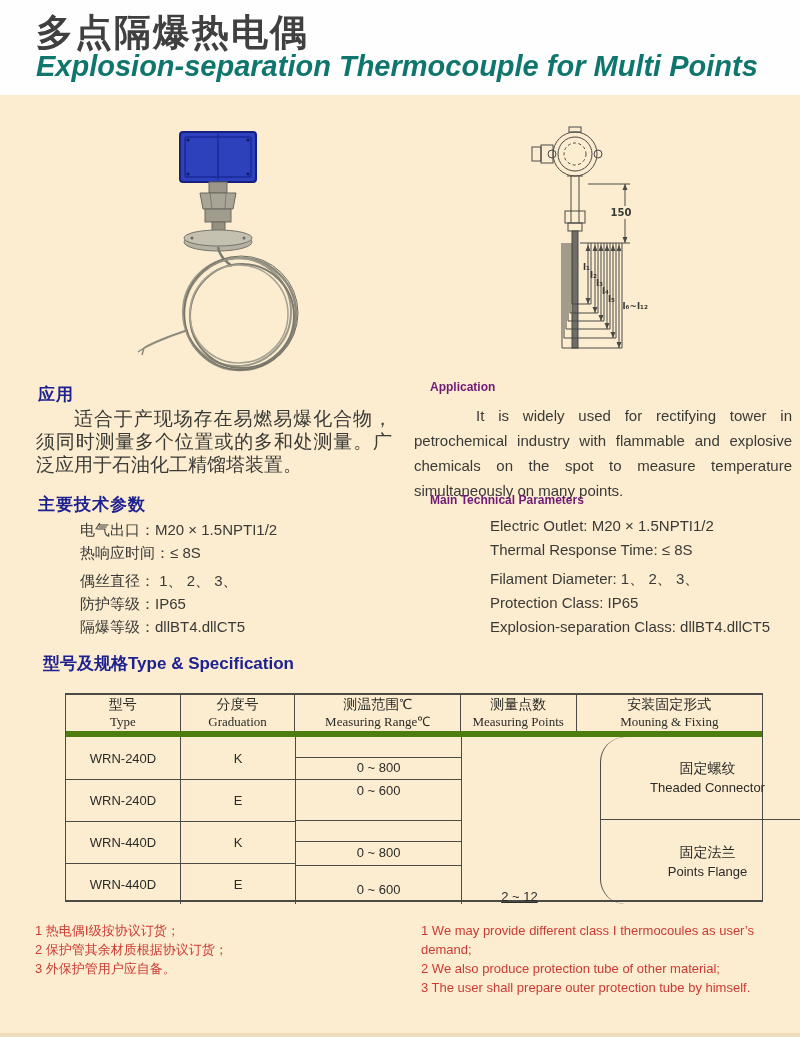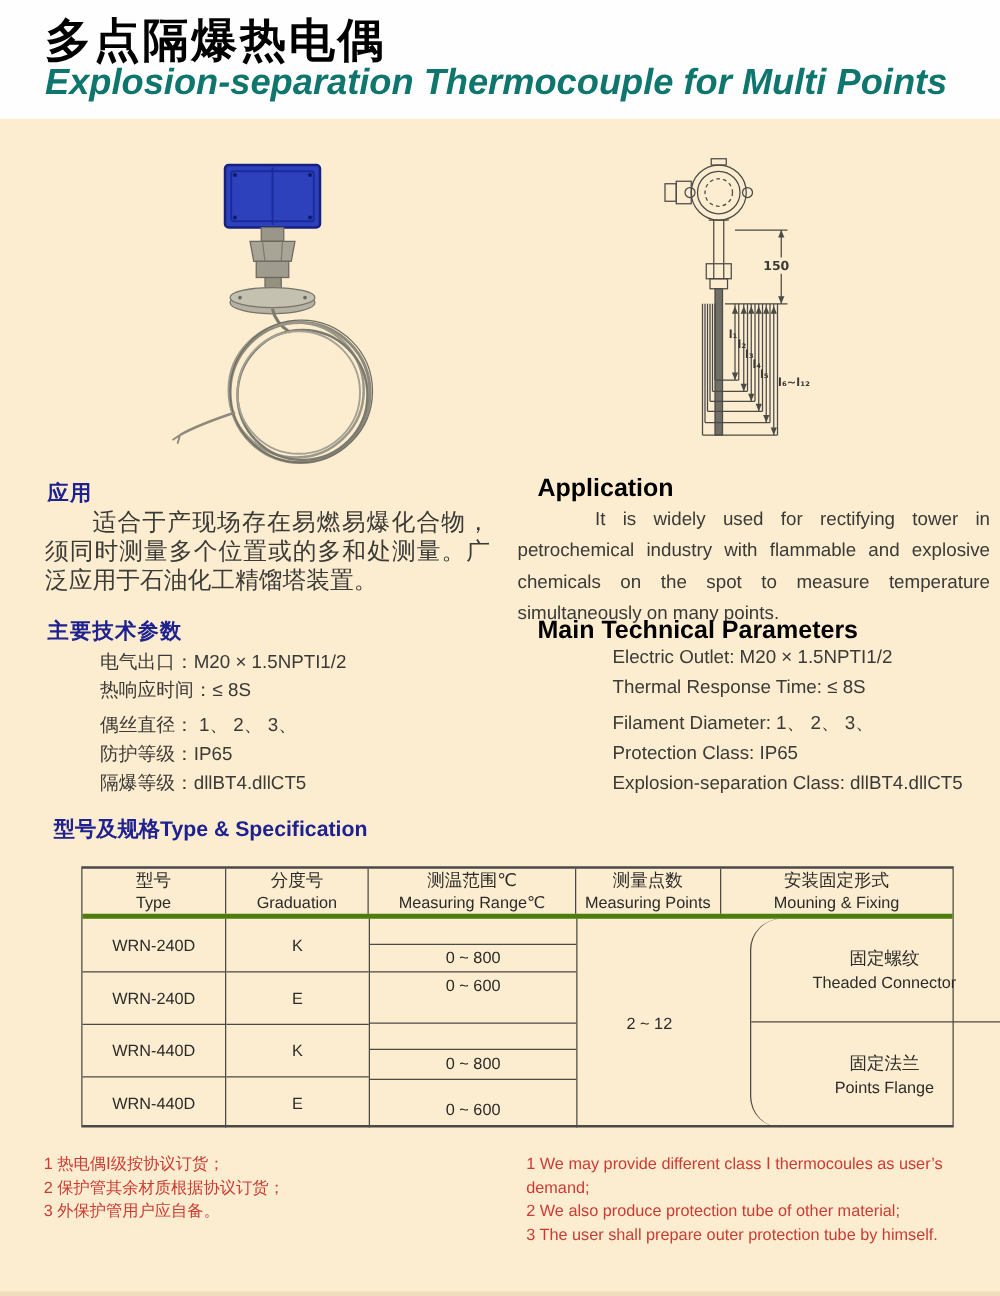--- a/index.html
+++ b/index.html
@@ -7,34 +7,34 @@
     width:800px;height:1037px;position:relative;overflow:hidden;
     background:#fcecd0;
     font-family:"Liberation Sans","DejaVu Sans",sans-serif;
     color:#33322e;
   }
   .top-band{position:absolute;left:0;top:0;width:800px;height:95px;background:#fefefe;}
   .bottom-edge{position:absolute;left:0;bottom:0;width:800px;height:4px;background:#efdebc;}
 
   .title-zh{
     position:absolute;left:36px;top:8px;
-    font-size:37px;font-weight:bold;color:#000000;letter-spacing:2px;
+    font-size:37px;font-weight:bold;color:#404040;letter-spacing:2px;
   }
   .title-en{
     position:absolute;left:36px;top:50px;
     font-size:29px;font-weight:bold;font-style:italic;color:#0f766e;letter-spacing:0px;white-space:nowrap;
   }
 
   .fig{position:absolute;}
   .fig-photo{left:128px;top:118px;width:204px;height:254px;}
   .fig-drawing{left:488px;top:116px;width:224px;height:256px;}
   svg text{font-family:"DejaVu Sans",sans-serif;fill:#3a3a36;}
 
   .sec-head-zh{position:absolute;font-size:17px;font-weight:bold;color:#1e2190;letter-spacing:1px;}
-  .sec-head-en{position:absolute;font-size:20px;font-weight:bold;color:#000000;}
+  .sec-head-en{position:absolute;font-size:12px;font-weight:bold;color:#701a75;}
 
   .para-zh{
     position:absolute;left:36px;top:407px;width:356px;
     font-size:19px;line-height:23px;text-indent:2em;color:#3a3a36;text-align:justify;
   }
   .para-en{
     position:absolute;left:414px;top:403px;width:378px;
     font-size:15px;line-height:25px;text-indent:62px;color:#3a3a36;text-align:justify;
   }
 
@@ -45,21 +45,21 @@
   .params-en div{line-height:24px;}
   .params .gap{margin-top:5px;}
 
   .spec-head{position:absolute;left:43px;top:652px;font-size:17px;font-weight:bold;color:#1e2190;}
 
   .spec-table{
     position:absolute;left:65px;top:693px;width:698px;height:209px;
     border:1px solid #4a4a46;border-top-width:2px;border-bottom-width:2px;
     box-sizing:border-box;font-size:13px;color:#2b2b27;
   }
-  .spec-hdr{display:flex;height:36px;border-bottom:4px solid #4d7c0f;}
+  .spec-hdr{display:flex;height:36px;border-bottom:6px solid #4d7c0f;font-family:Liberation Serif, serif;}
   .spec-hdr .hc{
     box-sizing:border-box;display:flex;flex-direction:column;align-items:center;justify-content:center;
     border-left:1px solid #4a4a46;line-height:17px;
   }
   .spec-hdr .hc:first-child{border-left:none;}
   .hc .zh{font-size:14px;}
   .hc .en{font-size:13px;}
   .spec-body{position:relative;height:167px;}
   .col{position:absolute;top:0;bottom:0;box-sizing:border-box;}
   .col-b{border-left:1px solid #4a4a46;}
@@ -269,21 +269,21 @@
       <div class="rline" style="top:42px;"></div>
       <div class="rline" style="top:83px;"></div>
       <div class="rline" style="top:104px;"></div>
       <div class="rline" style="top:128px;"></div>
       <div class="rtext" style="top:23px;">0 ~ 800</div>
       <div class="rtext" style="top:46px;">0 ~ 600</div>
       <div class="rtext" style="top:108px;">0 ~ 800</div>
       <div class="rtext" style="top:145px;">0 ~ 600</div>
     </div>
 
-    <div class="col col-b" style="left:395px;width:116px;display:flex;align-items:center;justify-content:center;">
+    <div class="col col-b" style="left:395px;width:116px;display:flex;align-items:flex-end;justify-content:center;text-decoration:underline;">
       <span>2 ~ 12</span>
     </div>
 
     <div class="col col-b" style="left:534px;width:214px;border-radius:25px;">
       <div class="mcell" style="height:83px;border-bottom:1px solid #4a4a46;">
         <span class="zh">固定螺纹</span>
         <span class="en">Theaded Connector</span>
       </div>
       <div class="mcell" style="height:83px;">
         <span class="zh">固定法兰</span>

